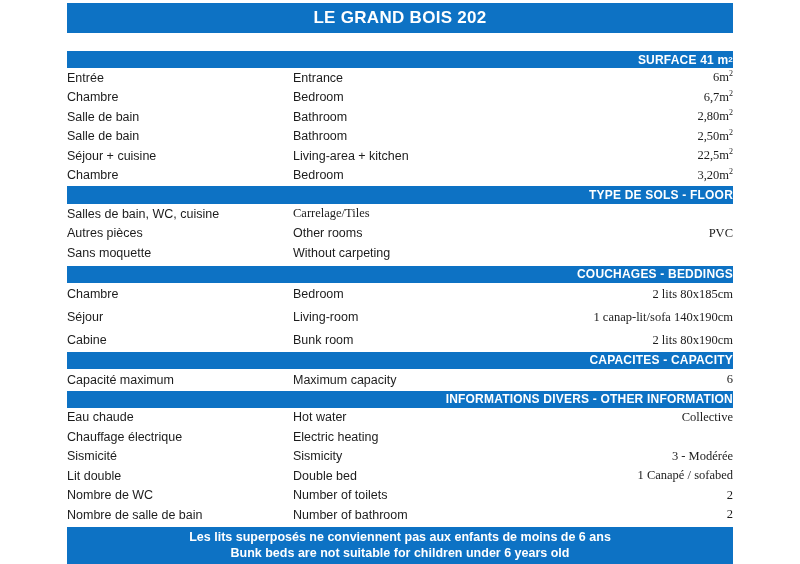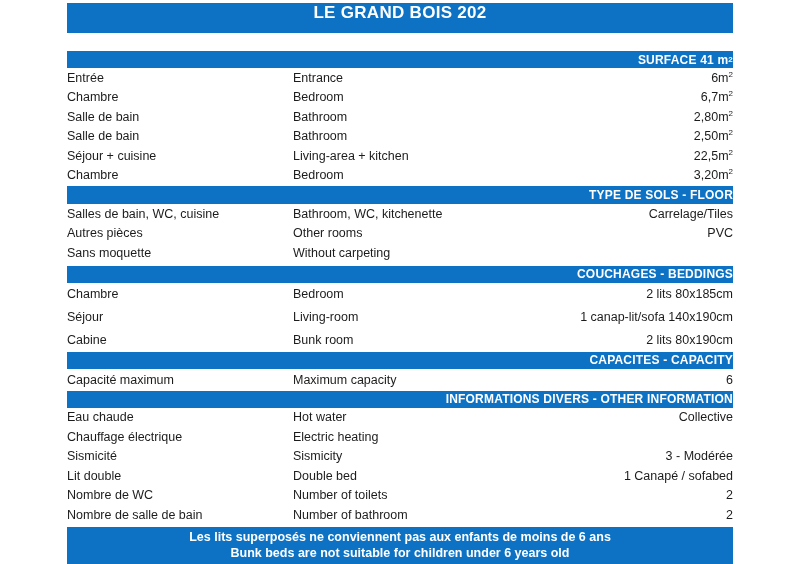--- a/index.html
+++ b/index.html
@@ -6,36 +6,36 @@
   * { margin:0; padding:0; box-sizing:border-box; }
   html,body { background:#fff; }
   body {
     width:800px; height:564px; overflow:hidden;
     font-family:"Liberation Sans", sans-serif;
     color:var(--ink);
   }
   .doc { width:666px; margin:3px auto 0; }
   .title-bar {
     background:var(--accent); height:30px;
-    display:flex; justify-content:center;
+    display:flex; align-items:center; justify-content:center;
     color:#fff; font-weight:bold; font-size:17px; letter-spacing:.3px;
   }
   .gap { height:18px; }
   .bar {
     background:var(--accent); height:17px;
     display:flex; align-items:center; justify-content:flex-end;
     color:#fff; font-weight:bold; font-size:12px; letter-spacing:.2px;
   }
   sup { font-size:8px; line-height:0; }
   .row { display:flex; align-items:center; height:19.5px; font-size:12.5px; }
   .row.tall { height:23px; }
   .row.cap  { height:22px; }
   .c1 { width:226px; white-space:nowrap; }
   .c2 { flex:1; white-space:nowrap; }
-  .c3 { text-align:left; white-space:nowrap; }
+  .c3 { text-align:left; white-space:nowrap;font-family:Liberation Serif, serif; }
   .footer {
     background:var(--accent); color:#ffffff; font-weight:bold;
     font-size:12.5px; text-align:center; line-height:16.5px;
     padding:2px 0 3px; margin-top:2px;
   }
 </style>
 </head>
 <body>
 
 <div class="doc">
@@ -79,21 +79,20 @@
     <div class="c1">Chambre</div>
     <div class="c2">Bedroom</div>
     <div class="c3"><span>3,20m</span><sup>2</sup></div>
   </div>
 
   <div class="bar" style="height:18px; margin-top:1px;">
     <span>TYPE DE SOLS - FLOOR</span>
   </div>
   <div class="row">
     <div class="c1">Salles de bain, WC, cuisine</div>
-    <div class="c2">Bathroom, WC, kitchenette</div>
     <div class="c3">Carrelage/Tiles</div>
   </div>
   <div class="row">
     <div class="c1">Autres pièces</div>
     <div class="c2">Other rooms</div>
     <div class="c3">PVC</div>
   </div>
   <div class="row">
     <div class="c1">Sans moquette</div>
     <div class="c2">Without carpeting</div>

